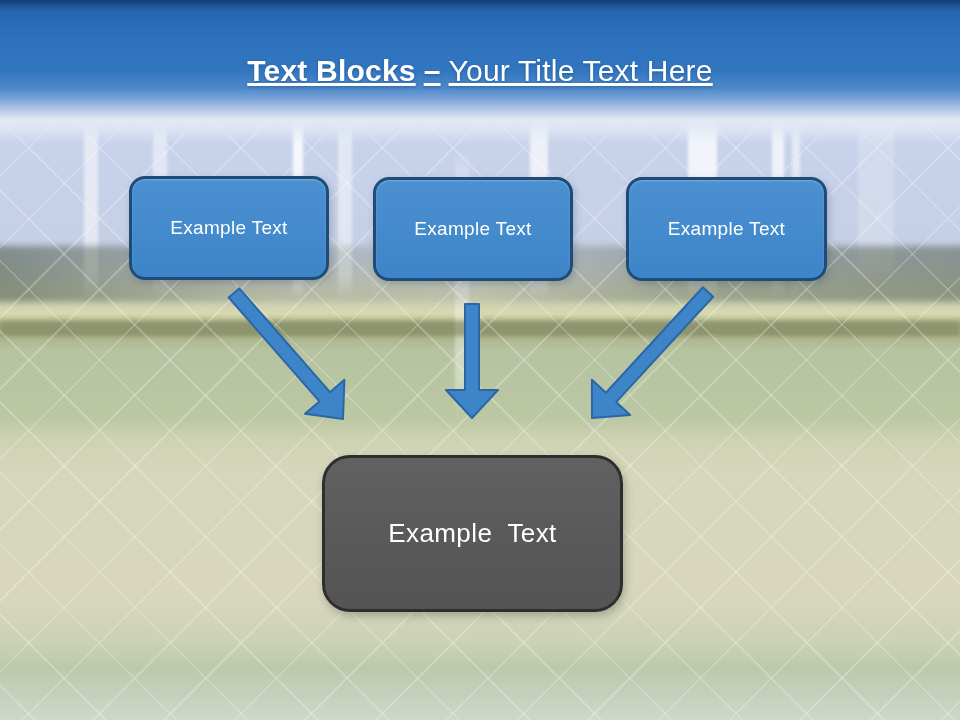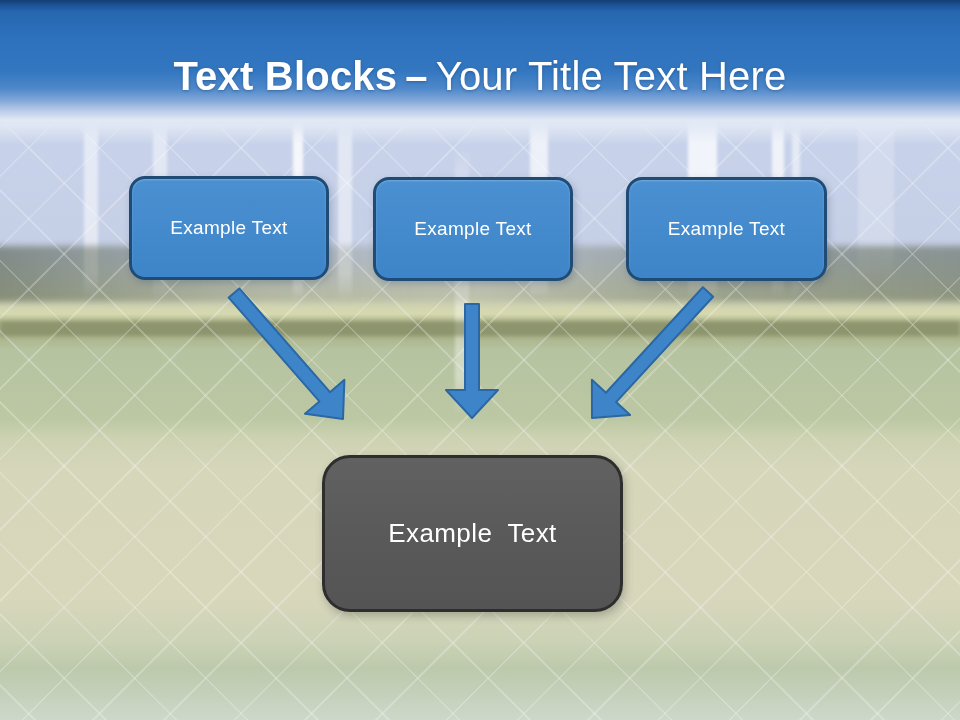--- a/index.html
+++ b/index.html
@@ -44,22 +44,23 @@
     position:absolute;top:0;left:0;right:0;height:144px;
     background:linear-gradient(to bottom,
       #133e72 0px,#1b5295 5px,#2767b1 12px,
       var(--header_blue,#2e71bd) 40px,#3276c0 70px,#4c87c9 88px,
       #7fa6d8 100px,#b6c9e8 110px,#e2e9f5 120px,
       rgba(226,233,245,.85) 127px,rgba(226,233,245,0) 144px);
   }
   .title{
     position:absolute;top:56px;left:0;right:0;margin:0;
     text-align:center;color:var(--text_white,#fff);
-    font-size:40px;font-weight:normal;line-height:1;letter-spacing:.2px;
+    font-size:30px;font-weight:normal;line-height:1;letter-spacing:.2px;
     text-shadow:0 1px 3px rgba(10,40,80,.35);
+    text-decoration:underline;
   }
   .title .t-bold{font-weight:bold;}
   .title .t-sep{font-weight:bold;margin:0 8px;}
   
   .text-box{
     position:absolute;box-sizing:border-box;width:200px;height:104px;
     border-radius:16px;
     border:3.5px solid var(--box_border,#1e4c77);
     background:linear-gradient(180deg,var(--box_fill_light,#4b90d1),var(--box_fill,#3d85c8));
     color:var(--text_white,#fff);font-size:19px;letter-spacing:.3px;

